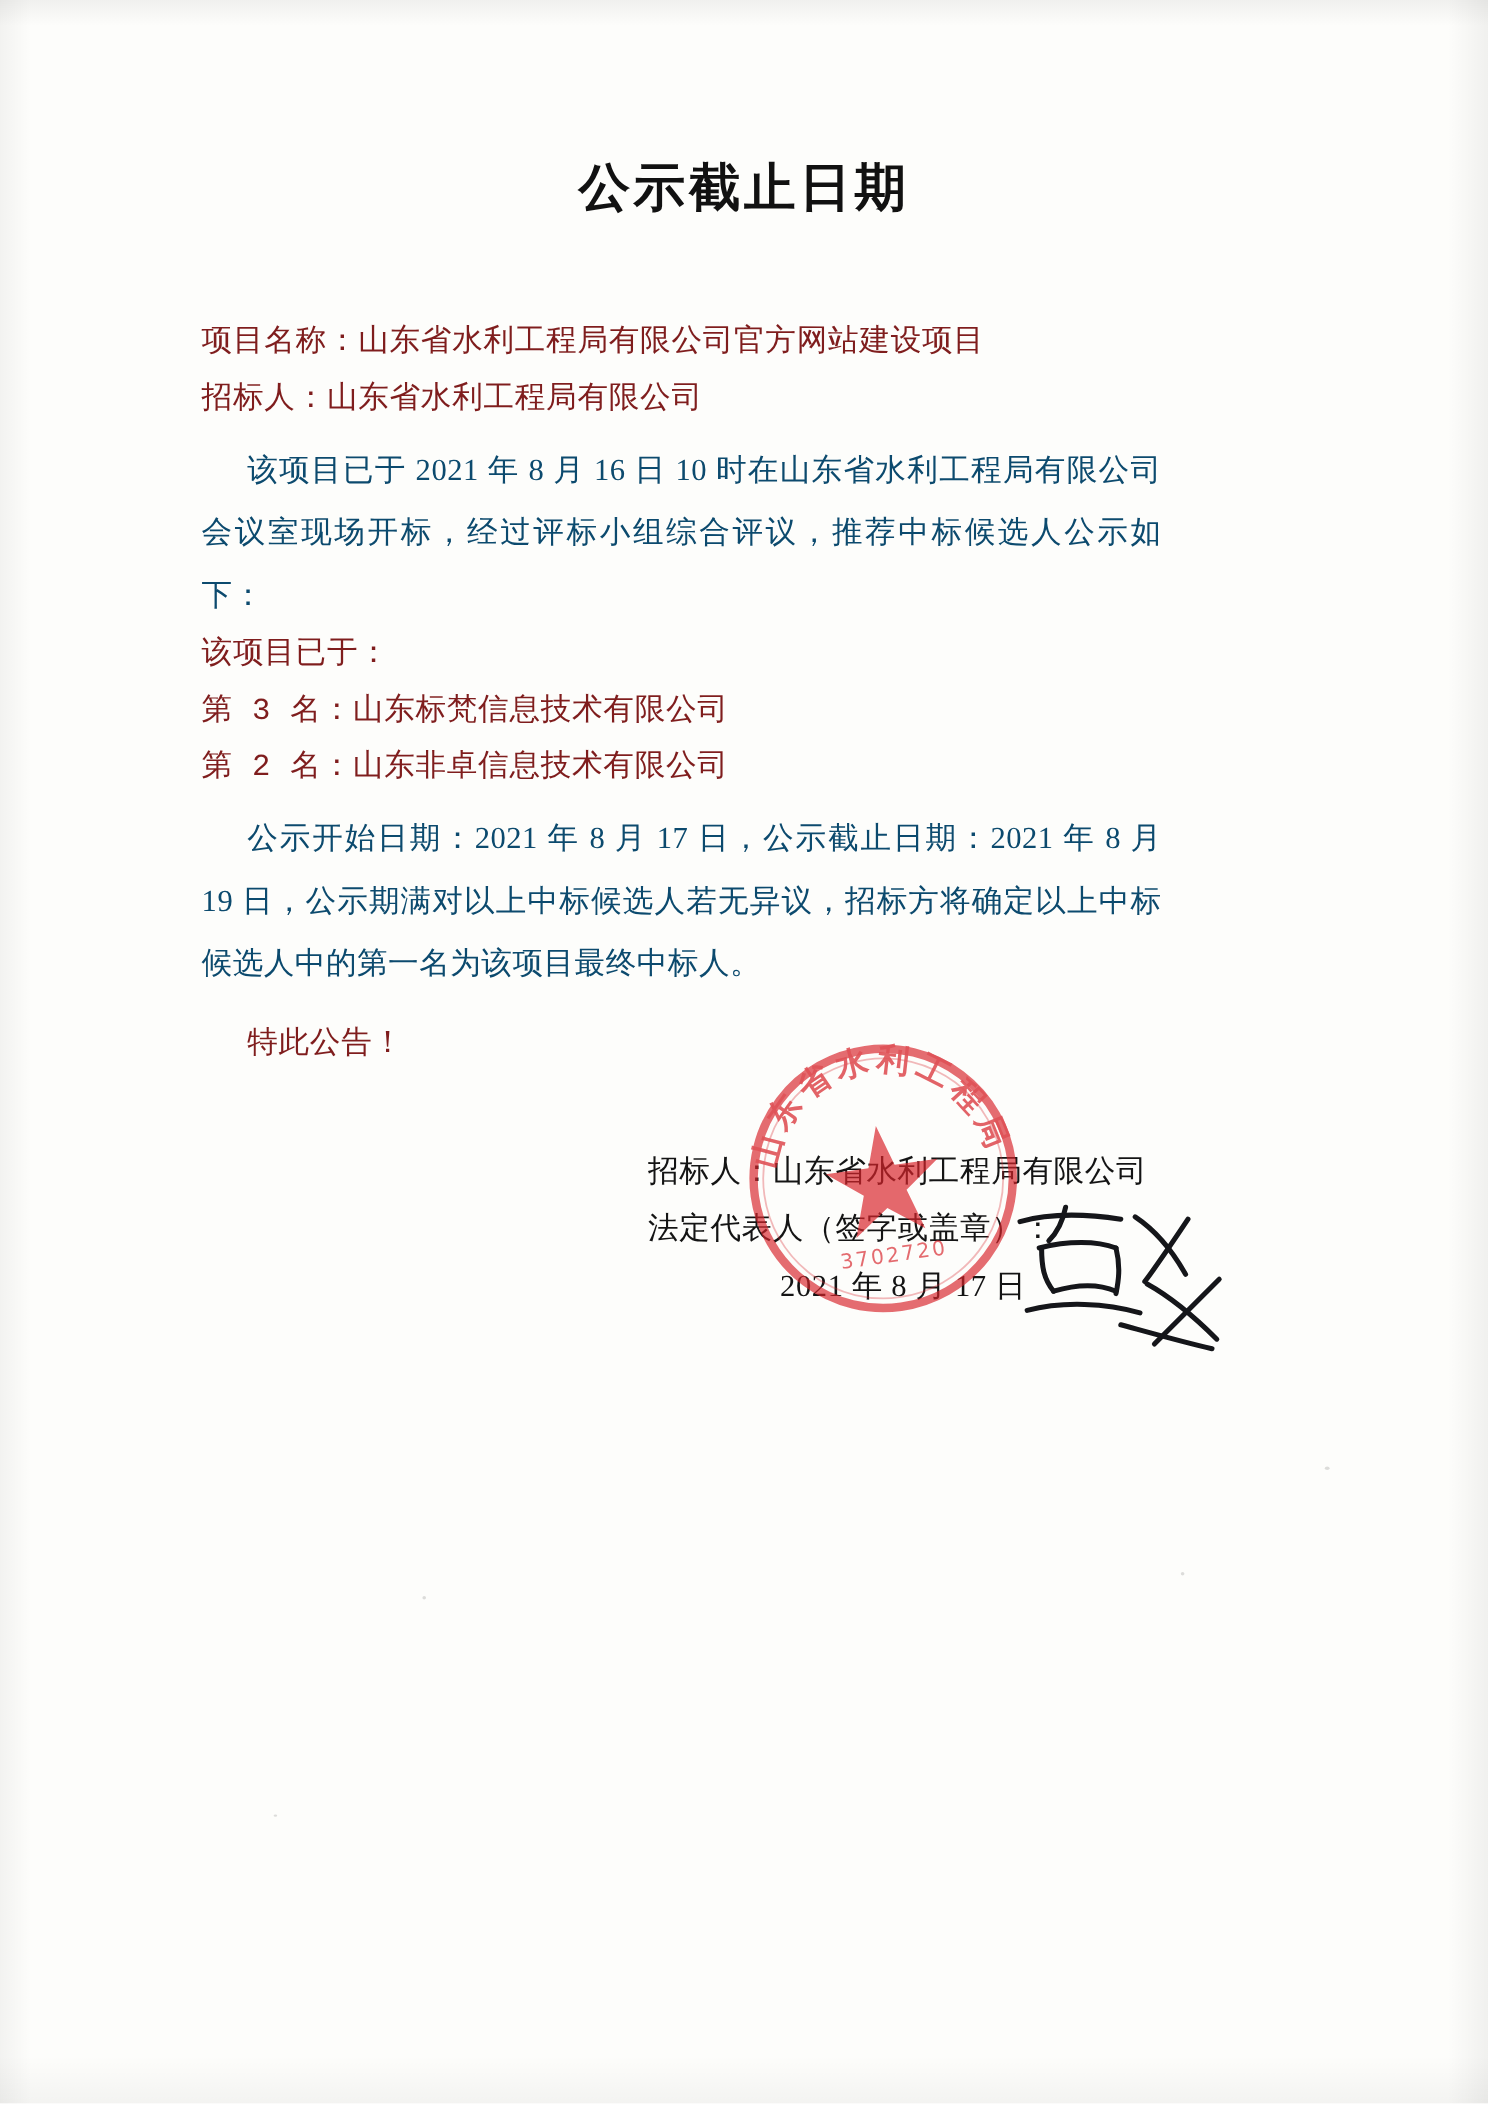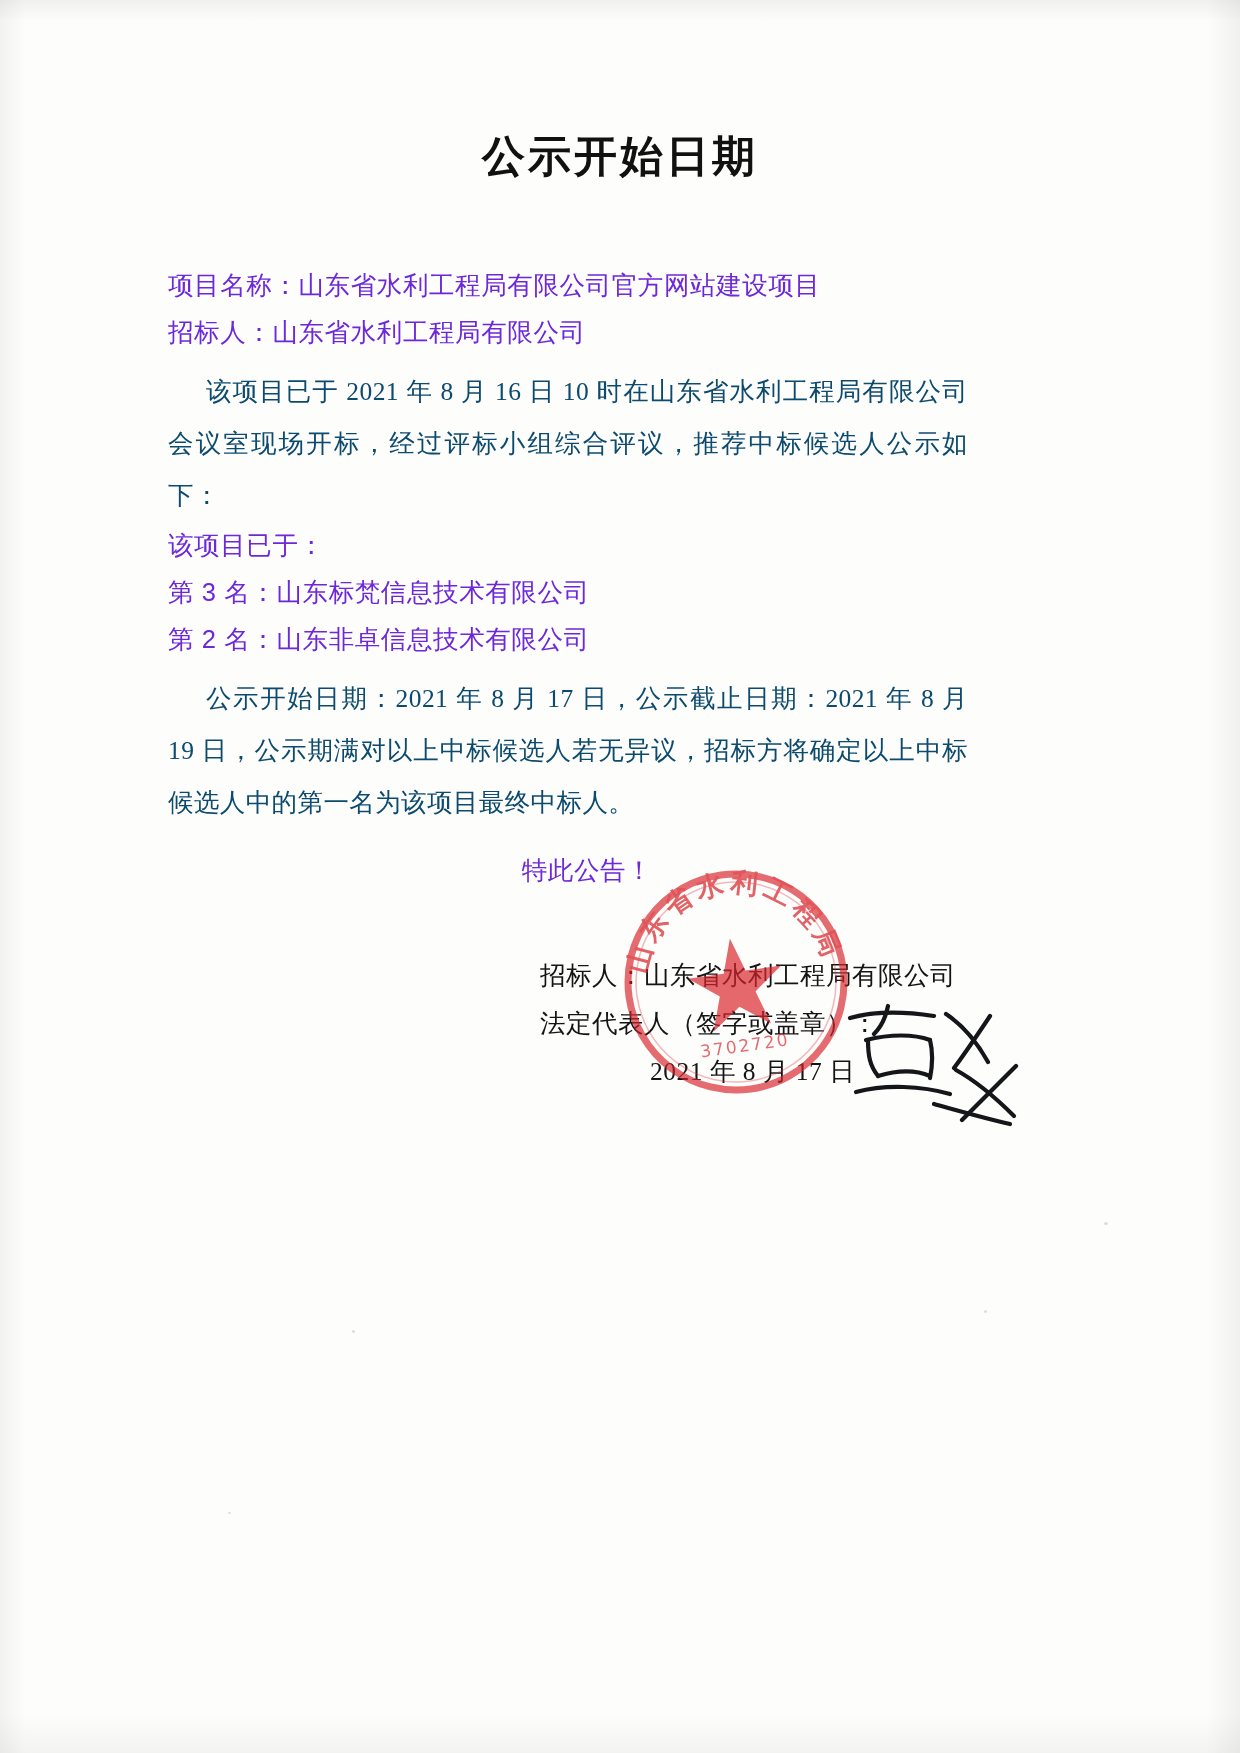--- a/index.html
+++ b/index.html
@@ -67,25 +67,25 @@
     position: absolute;
     left: 168px;
     top: 262px;
     width: 800px;
   }
 
   .line {
     font-size: 25.5px;
     line-height: 47px;
     letter-spacing: 0.6px;
-    color: #6d28d9;
+    color: #7f1d1d;
     white-space: pre;
-    font-family: Liberation Sans, sans-serif;
-  }
-  .indent-1 { text-indent: 38px; text-align: center; }
+    font-family: Liberation Mono, monospace;
+  }
+  .indent-1 { text-indent: 38px; }
 
   .para {
     font-size: 25.5px;
     line-height: 52px;
     letter-spacing: 0.4px;
     color: #0c4a6e;
     text-align: justify;
     text-justify: inter-ideograph;
     font-family: "Liberation Serif", serif;
   }
@@ -144,21 +144,21 @@
 </head>
 <body>
 
 <div class="page">
 
   <div class="scan-edge-left"></div>
   <div class="scan-edge-right"></div>
   <div class="scan-edge-top"></div>
   <div class="scan-edge-bottom"></div>
 
-  <div class="doc-title">公示开始日期</div>
+  <div class="doc-title">公示截止日期</div>
 
   <div class="body-block">
 
     <div class="line">项目名称：山东省水利工程局有限公司官方网站建设项目</div>
     <div class="line">招标人：山东省水利工程局有限公司</div>
 
     <div class="gap-sm"></div>
 
     <div class="para first">该项目已于 2021 年 8 月 16 日 10 时在山东省水利工程局有限公司会议室现场开标，经过评标小组综合评议，推荐中标候选人公示如下：</div>
 

